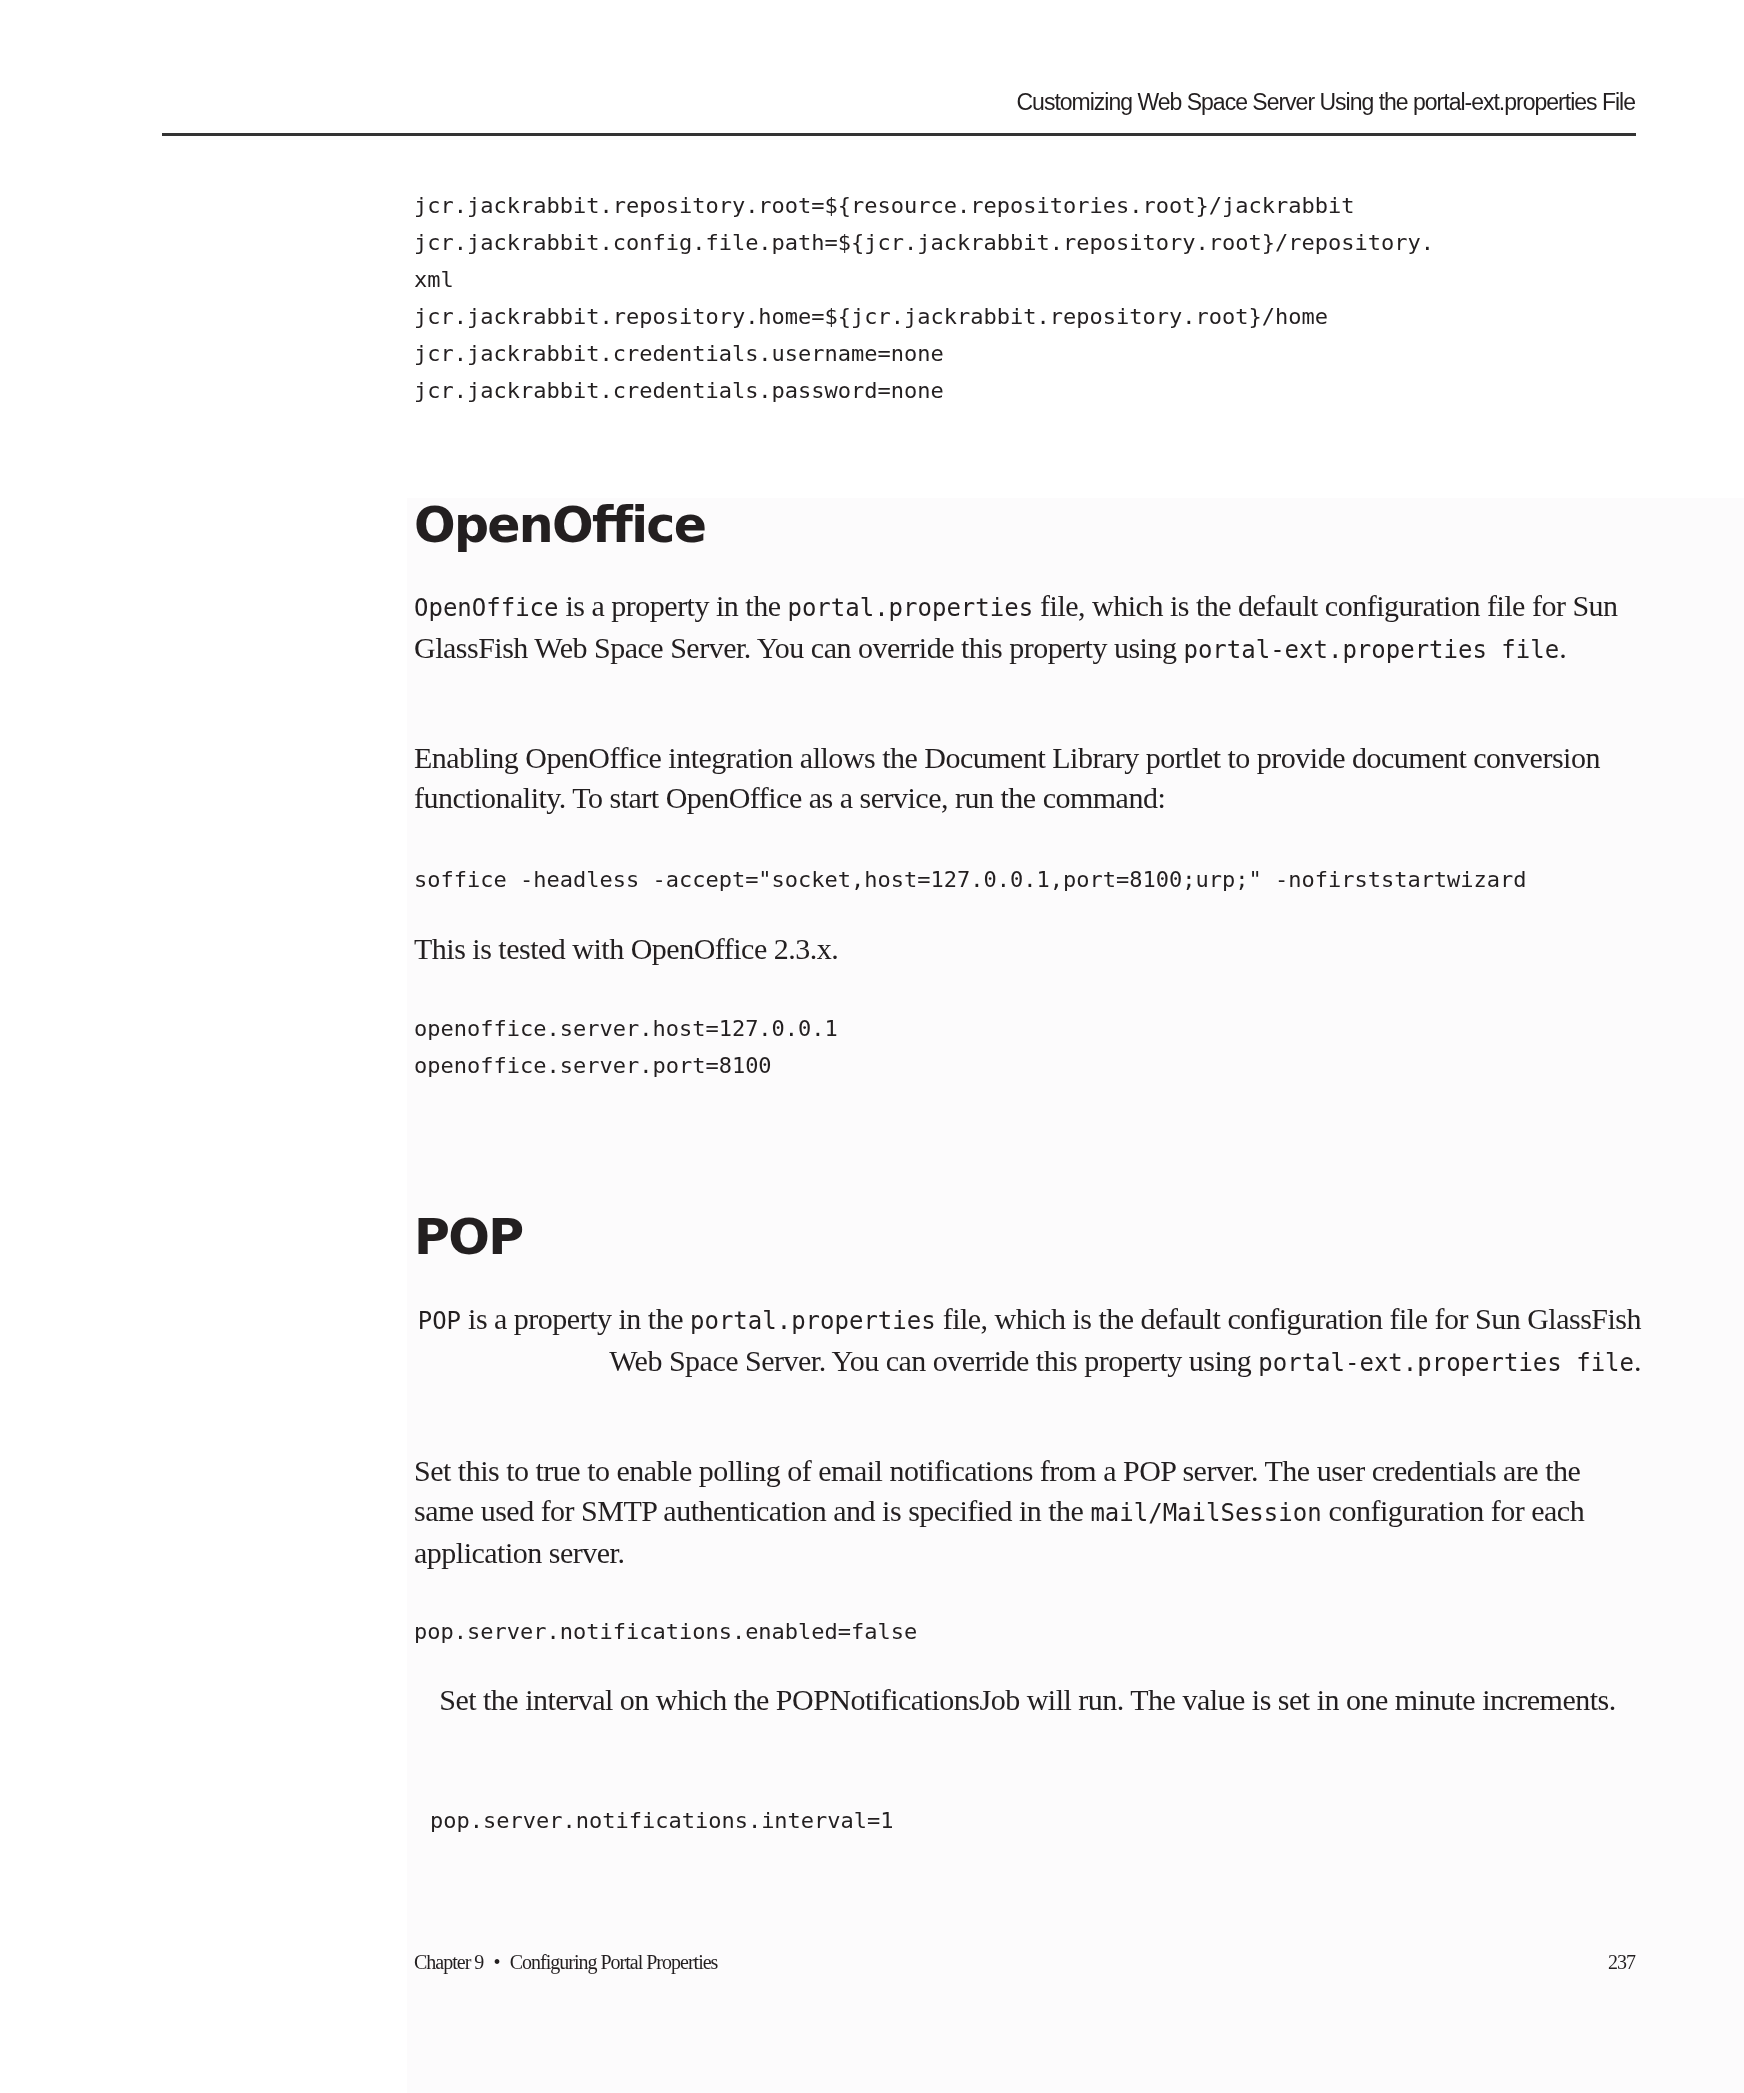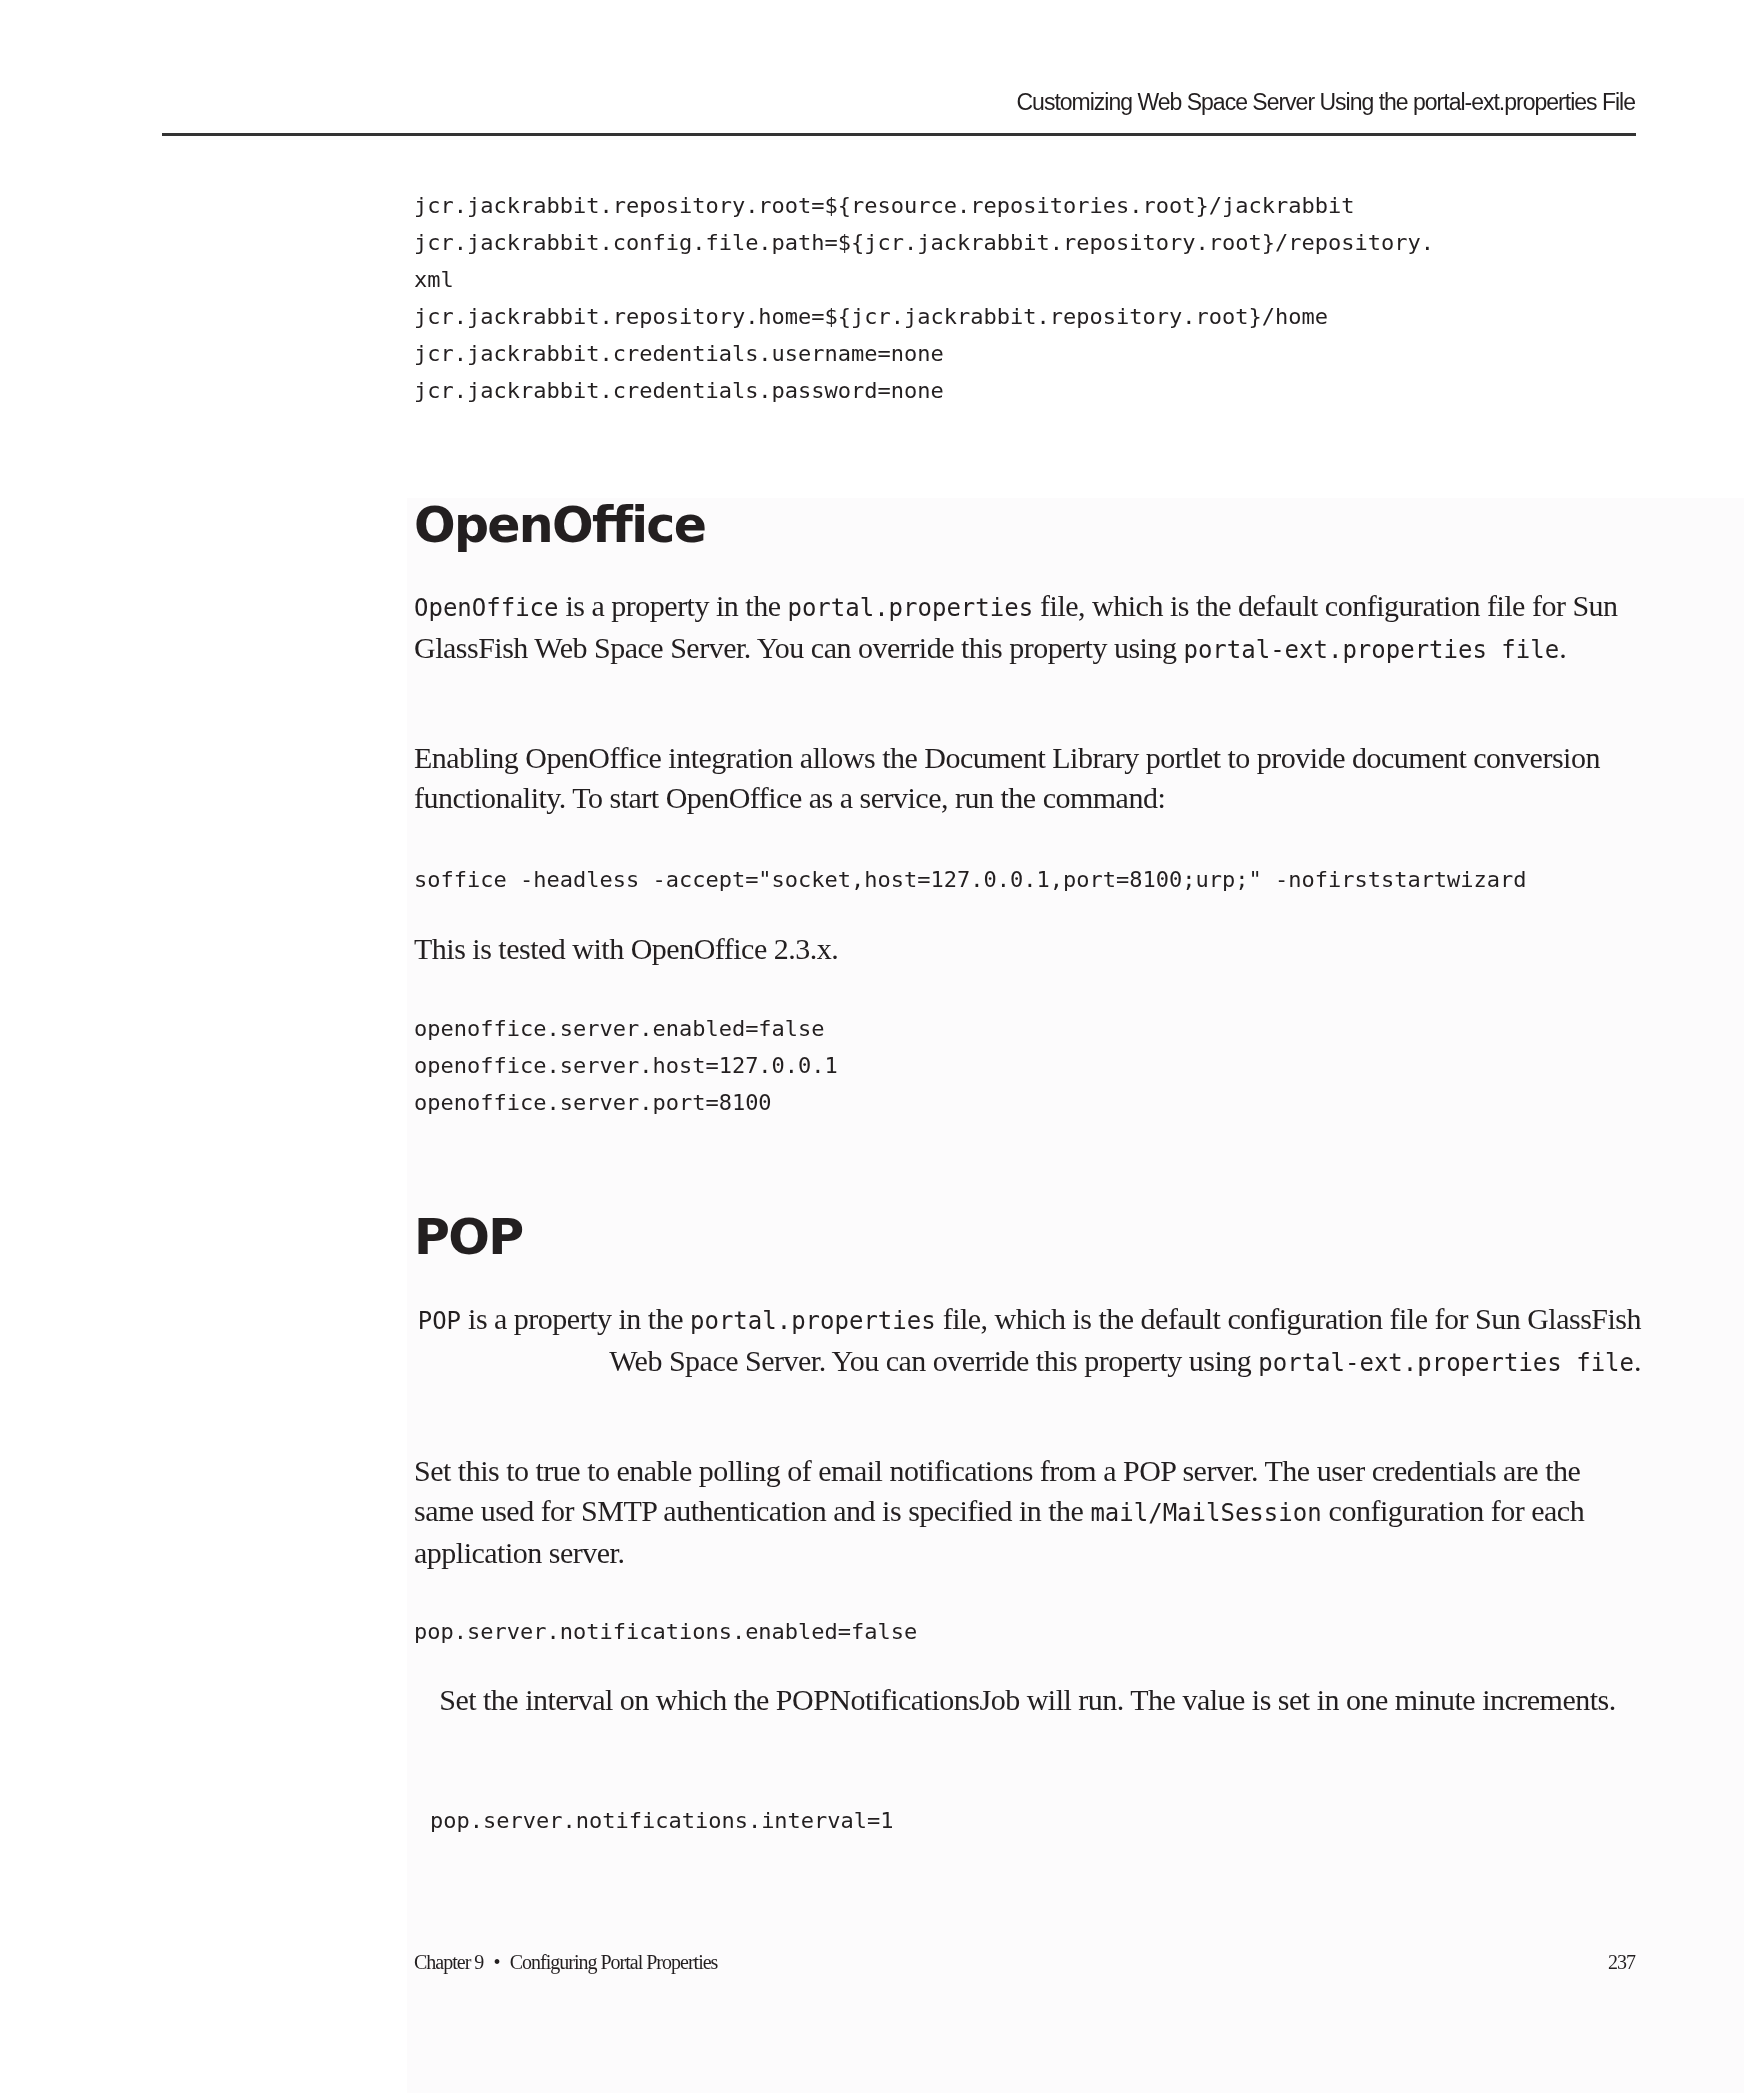--- a/index.html
+++ b/index.html
@@ -109,21 +109,21 @@
   <h2 class="heading" style="top:497px;">OpenOffice</h2>
 
   <p class="para" style="top:586px;"><code>OpenOffice</code><span> is a property in the </span><code>portal.properties</code><span> file, which is the default configuration file for Sun GlassFish Web Space Server. You can override this property using </span><code>portal-ext.properties file</code><span>.</span></p>
 
   <p class="para" style="top:738px;">Enabling OpenOffice integration allows the Document Library portlet to provide document conversion functionality. To start OpenOffice as a service, run the command:</p>
 
   <div class="code" style="top:861px;">soffice -headless -accept="socket,host=127.0.0.1,port=8100;urp;" -nofirststartwizard</div>
 
   <p class="para" style="top:929px;">This is tested with OpenOffice 2.3.x.</p>
 
-  <div class="code" style="top:1010px;"><div>openoffice.server.enabled=false</div><div>openoffice.server.host=127.0.0.1</div><div>openoffice.server.port=8100</div></div>
+  <div class="code" style="top:1010px;"><div>openoffice.server.host=127.0.0.1</div><div>openoffice.server.port=8100</div></div>
 
   <h2 class="heading" style="top:1209px;">POP</h2>
 
   <p class="para" style="top:1299px;text-align:right;"><code>POP</code><span> is a property in the </span><code>portal.properties</code><span> file, which is the default configuration file for Sun GlassFish Web Space Server. You can override this property using </span><code>portal-ext.properties file</code><span>.</span></p>
 
   <p class="para" style="top:1451px;"><span>Set this to true to enable polling of email notifications from a POP server. The user credentials are the same used for SMTP authentication and is specified in the </span><code>mail/MailSession</code><span> configuration for each application server.</span></p>
 
   <div class="code" style="top:1613px;">pop.server.notifications.enabled=false</div>
 
   <p class="para" style="top:1680px;text-align:center;">Set the interval on which the POPNotificationsJob will run. The value is set in one minute increments.</p>

